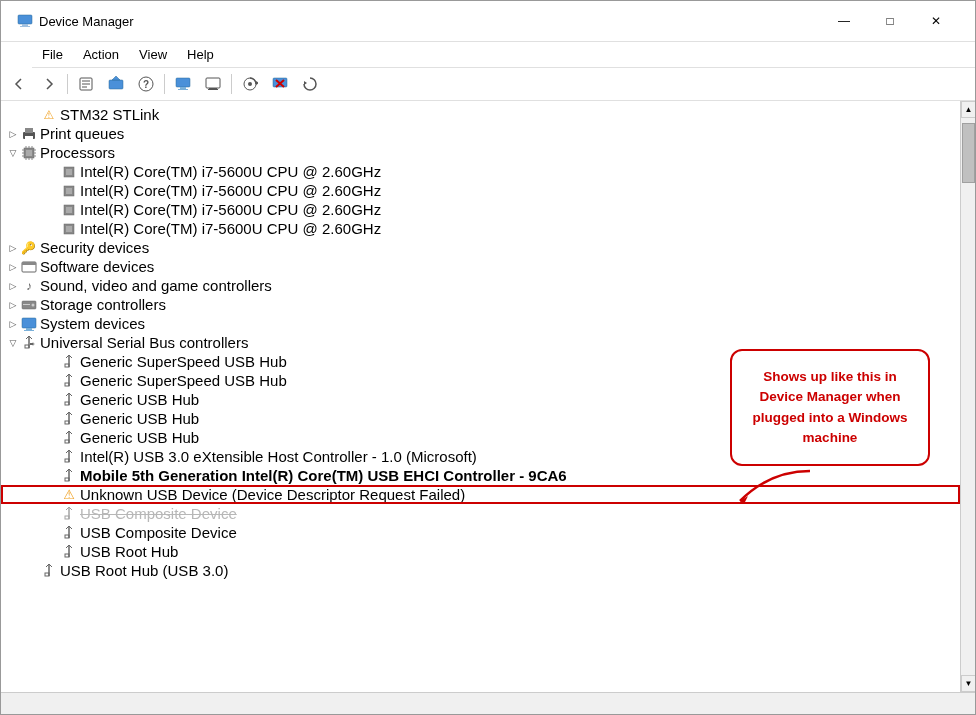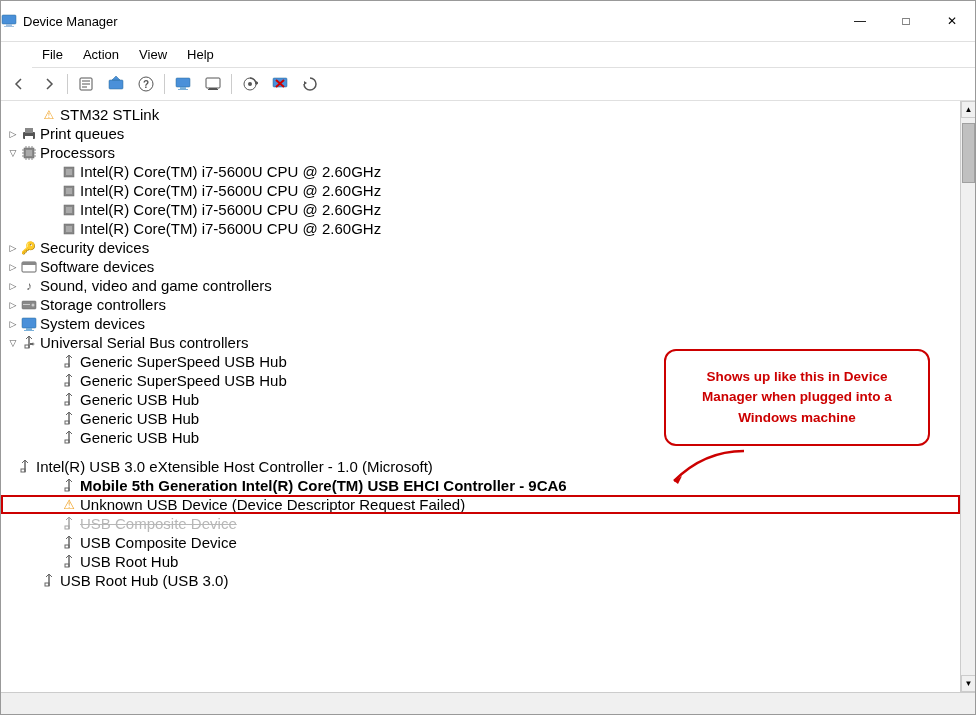--- a/index.html
+++ b/index.html
@@ -19,21 +19,21 @@
       background: #fff;
       display: flex;
       flex-direction: column;
       border: 1px solid #999;
     }
 
     .title-bar {
       background: #fff;
       display: flex;
       align-items: center;
-      padding: 6px 0;
+      padding: 6px 16px;
       border-bottom: 1px solid #e0e0e0;
       user-select: none;
     }
 
     .title-bar-icon {
       width: 16px;
       height: 16px;
       margin-right: 6px;
     }
 
@@ -531,21 +531,21 @@
         <span class="expand-placeholder"></span>
         <span class="tree-icon">
           <svg width="16" height="16" viewBox="0 0 16 16">
               <path d="M8 1 L8 13" stroke="#666" stroke-width="1.5"></path>
               <path d="M5 4 L8 1 L11 4" stroke="#666" stroke-width="1" fill="none"></path>
               <rect x="4" y="10" width="4" height="3" fill="none" stroke="#666" stroke-width="1"></rect>
             </svg>
         </span>
         <span class="tree-label">Generic USB Hub</span>
       </div>
-      <div class="tree-item" style=" margin-top: 10px;">
+      <div class="tree-item" style="padding-left: 44px;">
         <span class="expand-placeholder"></span>
         <span class="tree-icon">
           <svg width="16" height="16" viewBox="0 0 16 16">
               <path d="M8 1 L8 13" stroke="#666" stroke-width="1.5"></path>
               <path d="M5 4 L8 1 L11 4" stroke="#666" stroke-width="1" fill="none"></path>
               <rect x="4" y="10" width="4" height="3" fill="none" stroke="#666" stroke-width="1"></rect>
             </svg>
         </span>
         <span class="tree-label">Intel(R) USB 3.0 eXtensible Host Controller - 1.0 (Microsoft)</span>
       </div>
@@ -608,21 +608,21 @@
         <span class="tree-icon">
           <svg width="16" height="16" viewBox="0 0 16 16">
               <path d="M8 1 L8 13" stroke="#666" stroke-width="1.5"></path>
               <path d="M5 4 L8 1 L11 4" stroke="#666" stroke-width="1" fill="none"></path>
               <rect x="4" y="10" width="4" height="3" fill="none" stroke="#666" stroke-width="1"></rect>
             </svg>
         </span>
         <span class="tree-label">USB Root Hub (USB 3.0)</span>
       </div>
 
-      <div class="callout-container" style="position: absolute; right: 30px; top: 248px; width: 266px;">
+      <div class="callout-container" style="position: absolute; right: 30px; top: 248px; width: 200px;">
         <div class="callout-bubble">
           <span>Shows up like this in Device Manager when plugged into a Windows machine</span>
         </div>
 
         <svg width="120" height="40" viewBox="0 0 120 40" style="display:block; margin-left: 0;">
           <path d="M 80 5 Q 40 5 10 35" stroke="#cc0000" stroke-width="2.5" fill="none"></path>
           <polygon points="10,35 18,30 14,38" fill="#cc0000"></polygon>
         </svg>
       </div>
 

